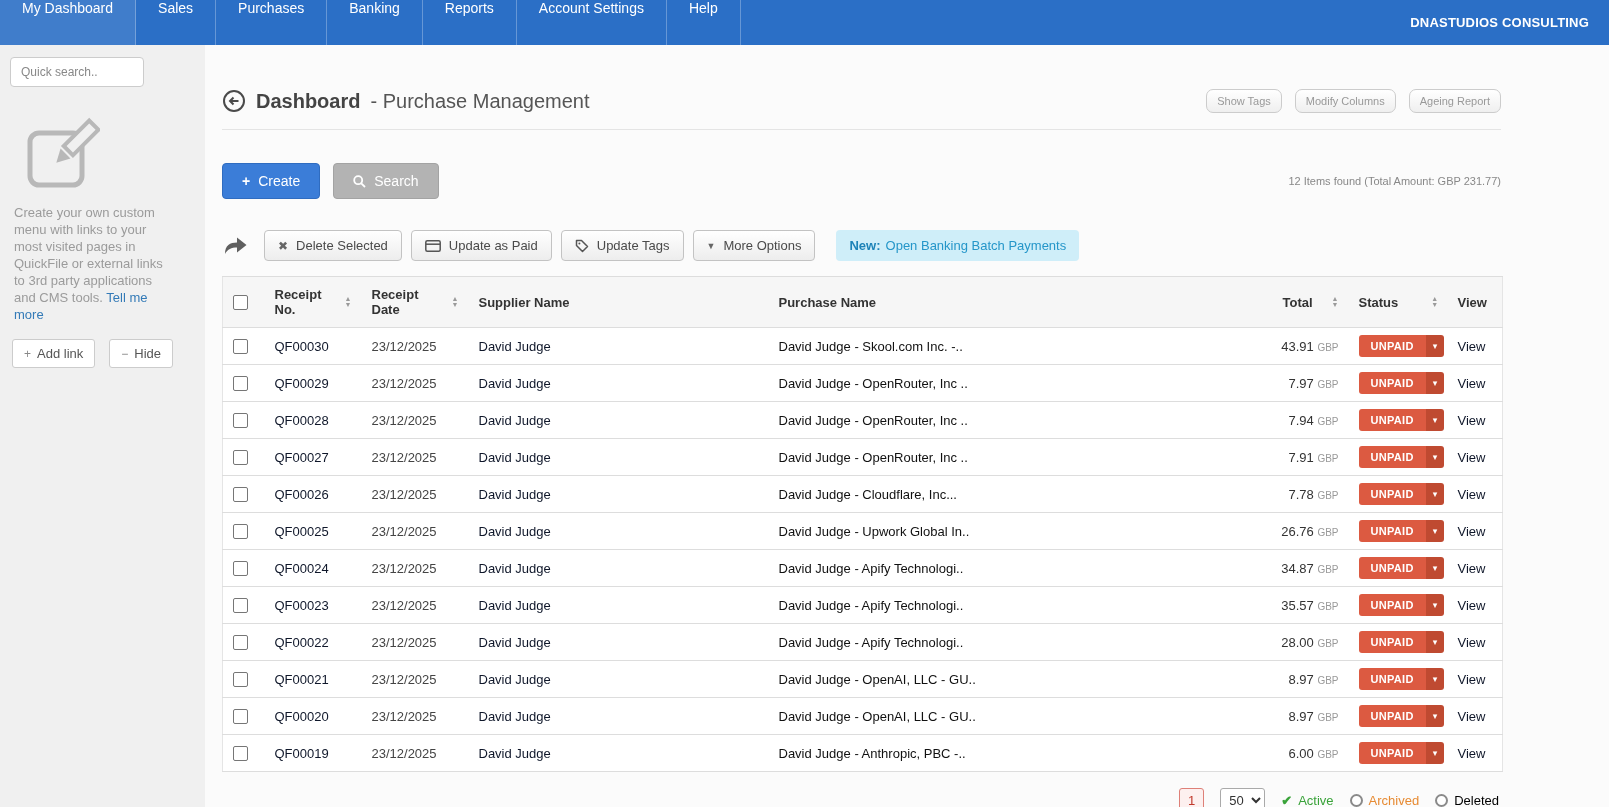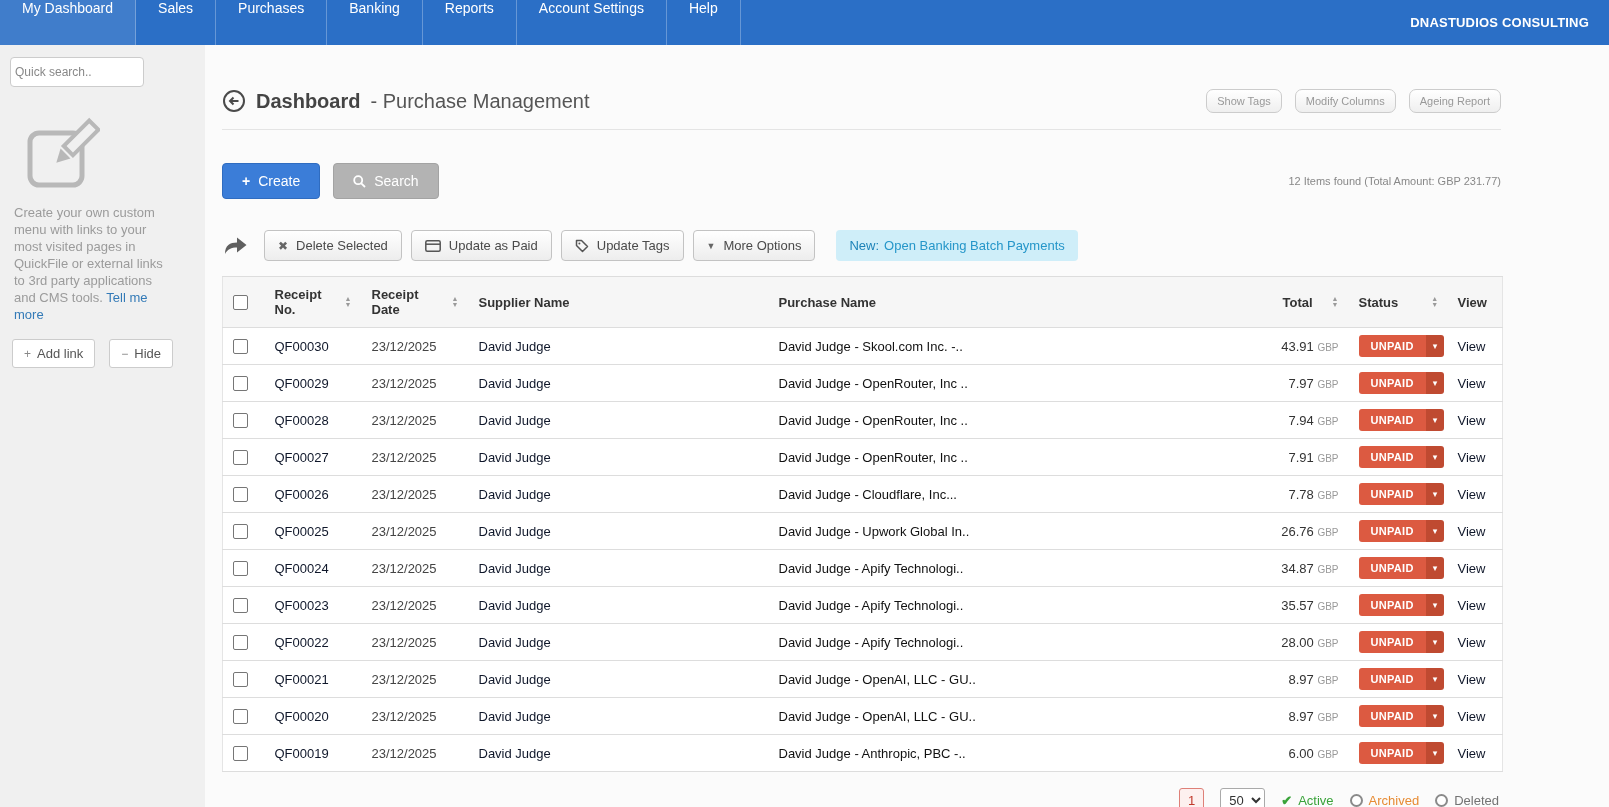--- a/index.html
+++ b/index.html
@@ -12,21 +12,21 @@
               border-right:1px solid rgba(255,255,255,0.28); white-space:nowrap; }
   .nav-item.active { background:rgba(255,255,255,0.10); }
   .nav-company { margin-left:auto; display:flex; align-items:center; padding:0 20px; font-weight:bold; font-size:13px; letter-spacing:.2px; }
 
   
   .layout { display:flex; height:762px; }
   .sidebar { width:205px; background:#f0f0f0; padding:12px 10px 0 10px; flex-shrink:0; }
   .main { flex:1; padding:0 108px 0 17px; overflow:hidden; }
 
   
-  .quick-search { width:134px; padding:7px 4px; border:1px solid #ccc; border-radius:4px; background:#fff; font-size:12px;
+  .quick-search { width:134px; padding:7px 10px; border:1px solid #ccc; border-radius:4px; background:#fff; font-size:12px;
                   color:#555; outline:none; font-family:inherit; }
   .quick-search::placeholder { color:#888; }
   .sidebar-icon { margin:30px 0 8px 14px; }
   .sidebar-promo { width:162px; margin-left:4px; color:#9b9b9b; font-size:13px; line-height:17px; }
   .sidebar-promo a { color:#337ab7; text-decoration:none; }
   .sidebar-btns { margin-top:16px; display:flex; gap:14px; margin-left:2px; }
   .side-btn { background:#fff; border:1px solid #ccc; border-radius:3px; padding:6px 11px; font-size:13px; color:#555;
               display:inline-flex; align-items:center; gap:6px; cursor:pointer; font-family:inherit; }
   .side-btn .glyph { color:#888; font-size:12px; }
 
@@ -49,21 +49,21 @@
 
   
   .toolbar { margin-top:31px; display:flex; align-items:center; gap:9px; }
   .fwd-arrow { margin-right:6px; display:flex; align-items:center; }
   .tool-btn { background:linear-gradient(#fff,#ededed); border:1px solid #c3c3c3; border-radius:4px; padding:7px 13px;
               font-size:13px; color:#4a4a4a; display:inline-flex; align-items:center; gap:8px; cursor:pointer; font-family:inherit; }
   .tool-btn .glyph { color:#666; font-size:12px; }
   .tool-btn .glyph.small { font-size:9px; }
   .new-banner { margin-left:12px; background:#cfeef9; border-radius:4px; padding:8px 13px; font-size:13px; color:#2596c9;
                 display:inline-flex; gap:5px; cursor:pointer; }
-  .new-banner b { color:#1d83b8; font-weight:normal;text-align:right; }
+  .new-banner b { color:#1d83b8; font-weight:bold;text-align:right; }
 
   
   .purchase-table { margin-top:15px; width:100%; border-collapse:collapse; table-layout:fixed; background:#fff;
                     border-left:1px solid #e5e5e5; border-right:1px solid #e5e5e5; }
   .purchase-table thead th { background:#f6f6f6; border-top:1px solid #ddd; border-bottom:1px solid #ddd;
                              font-size:13px; color:#333; text-align:left; padding:10px 10px; font-weight:bold; }
   .purchase-table td { border-bottom:1px solid #ddd; padding:7px 10px; font-size:13px; vertical-align:middle; }
   .col-check  { width:42px; }
   .col-receipt{ width:97px; }
   .col-date   { width:107px; }
@@ -95,21 +95,21 @@
   .table-footer { margin-top:16px; display:flex; justify-content:flex-end; align-items:center; gap:16px; padding-right:2px; }
   .page-box { border:1px solid #de8078; background:#fdf0ef; color:#c0392b; border-radius:3px; padding:4px 8px; font-size:13px;
               cursor:pointer; }
   .page-size { font-family:inherit; font-size:13px; padding:3px 4px; border:1px solid #aaa; border-radius:3px; background:#fff;
                color:#333; }
   .filter { display:inline-flex; align-items:center; gap:6px; cursor:pointer; font-size:13px; }
   .filter .checkmark { color:#3aa33a; font-size:13px; font-weight:bold; }
   .filter .radio { width:13px; height:13px; border:2px solid #8a8a8a; border-radius:50%; background:#fff; display:inline-block; }
   .filter-active   { color:#3aa33a; }
   .filter-archived { color:#e78b33; }
-  .filter-deleted  { color:#737373; }
+  .filter-deleted  { color:#000000; }
 </style>
 </head>
 <body>
 
 <nav class="topnav">
   <div class="nav-item active">
       <span>My Dashboard</span>
     </div>
   <div class="nav-item">
       <span>Sales</span>

